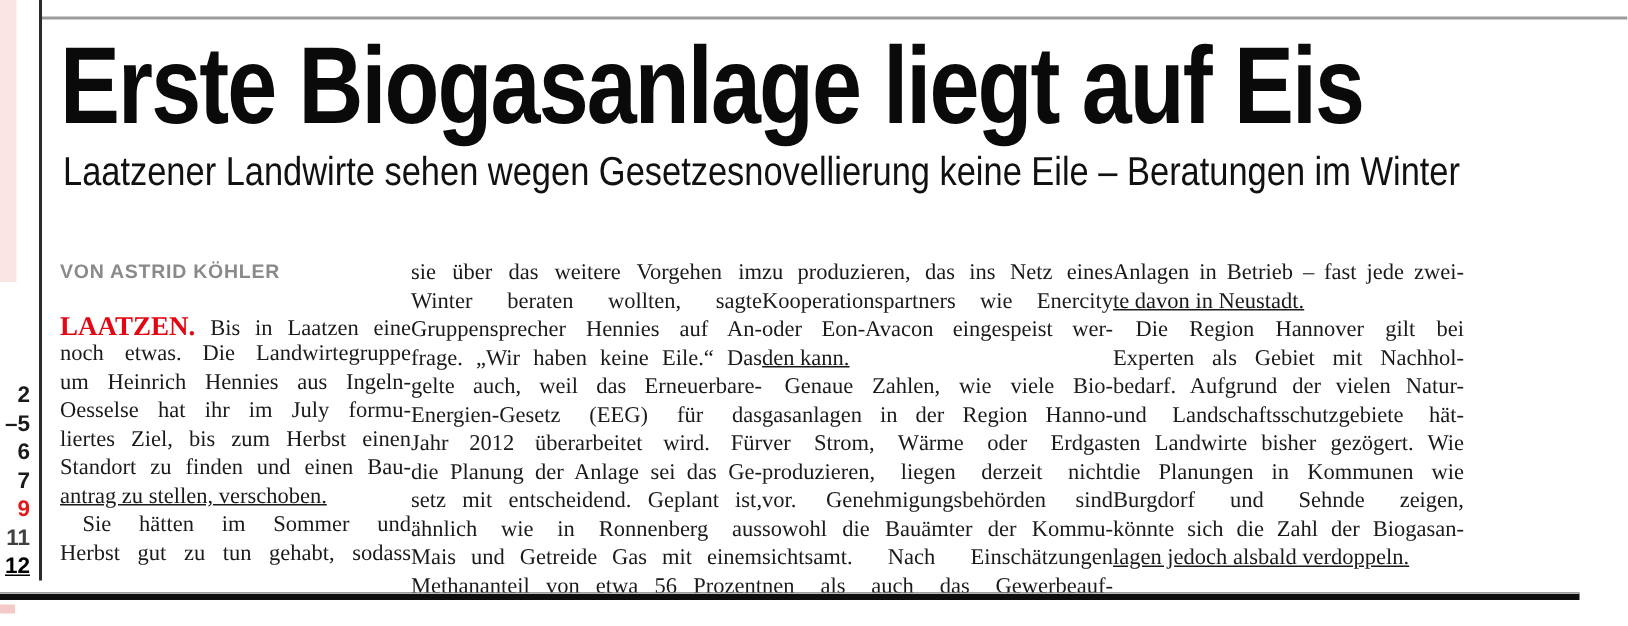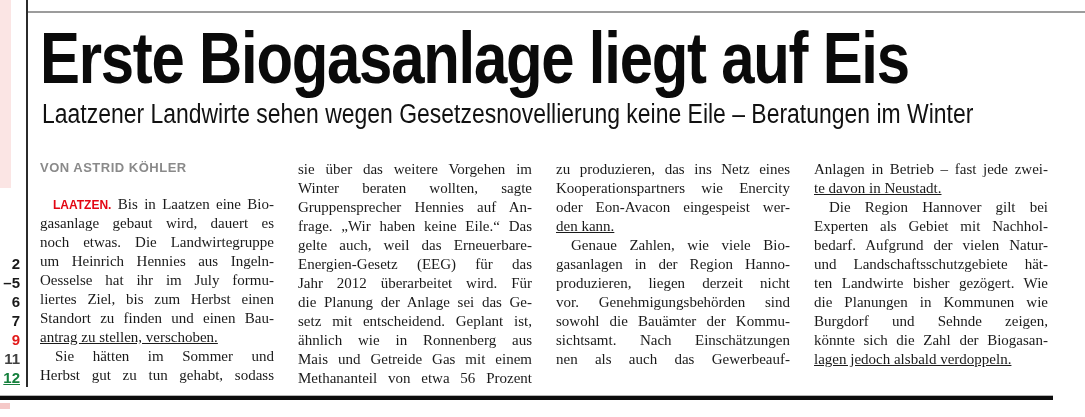--- a/index.html
+++ b/index.html
@@ -20,34 +20,34 @@
     font-family:"Liberation Sans", sans-serif; font-weight:bold;
     font-size:73px; letter-spacing:-1.5px; white-space:nowrap; color:#0a0a0a;
     transform:scaleX(0.82); transform-origin:left top;
   }
   .subheadline {
     position:absolute; left:42px; top:99px;
     font-family:"Liberation Sans", sans-serif; font-size:27px; color:#111;
     white-space:nowrap; transform:scaleX(0.85); transform-origin:left top;
   }
 
-  .columns { position:absolute; left:40px; top:160px; width:1008px; display:flex; gap:24px; }
+  .columns { position:absolute; left:40px; top:173px; width:1008px; display:flex; }
   .col { width:234px; font-size:15px; line-height:19px; color:#1a1a1a; }
 
   .byline {
     font-family:"Liberation Sans", sans-serif; font-weight:bold;
     font-size:13px; letter-spacing:0.5px; line-height:16px;
     margin-bottom:19px;
   }
 
   .line { text-align:justify; text-align-last:justify; height:19px; overflow:hidden; }
   .line.nj  { text-align-last:left;text-decoration:underline; }
   .line.ind { text-indent:15px; }
 
-  .lead-in { font-family:Liberation Sans, sans-serif; font-weight:bold; font-size:12px;margin-left:13px; }
+  .lead-in { font-family:Liberation Serif, serif; font-weight:bold; font-size:18px; }
 
   .margin-numbers {
     position:absolute; left:0; top:254px; width:20px;
     font-family:"Liberation Sans", sans-serif; font-weight:bold;
     font-size:15px; line-height:19px; text-align:right;
   }
 </style>
 </head>
 <body>
 
@@ -59,28 +59,27 @@
   <h1 class="headline">Erste Biogasanlage liegt auf Eis</h1>
   <div class="subheadline">Laatzener Landwirte sehen wegen Gesetzesnovellierung keine Eile – Beratungen im Winter</div>
 
   <div class="margin-numbers" id="margin-numbers">
       <div style="color: rgb(26, 26, 26);">2</div>
       <div style="color: rgb(26, 26, 26);">–5</div>
       <div style="color: rgb(26, 26, 26);">6</div>
       <div style="color: rgb(26, 26, 26);">7</div>
       <div style="color: rgb(226, 26, 26);">9</div>
       <div style="color: #404040;">11</div>
-      <div style="color: #15803d; text-decoration: underline;">12</div>
+      <div style="color: #000000; text-decoration: underline;">12</div>
     </div>
 
   <div class="columns" id="columns">
       <div class="col">
         <div class="byline" style="color: rgb(138, 138, 138);">VON ASTRID KÖHLER</div>
         <div class="line"><span class="lead-in" style="color: rgb(227, 6, 19);">LAATZEN.</span> Bis in Laatzen eine Bio-</div>
-        <div class="line">gasanlage gebaut wird, dauert es</div>
         <div class="line">noch etwas. Die Landwirtegruppe</div>
         <div class="line">um Heinrich Hennies aus Ingeln-</div>
         <div class="line">Oesselse hat ihr im July formu-</div>
         <div class="line">liertes Ziel, bis zum Herbst einen</div>
         <div class="line">Standort zu finden und einen Bau-</div>
         <div class="line nj">antrag zu stellen, verschoben.</div>
         <div class="line ind">Sie hätten im Sommer und</div>
         <div class="line">Herbst gut zu tun gehabt, sodass</div>
       </div>
       <div class="col">
@@ -97,20 +96,21 @@
         <div class="line">Mais und Getreide Gas mit einem</div>
         <div class="line">Methananteil von etwa 56 Prozent</div>
       </div>
       <div class="col">
         <div class="line">zu produzieren, das ins Netz eines</div>
         <div class="line">Kooperationspartners wie Enercity</div>
         <div class="line">oder Eon-Avacon eingespeist wer-</div>
         <div class="line nj">den kann.</div>
         <div class="line ind">Genaue Zahlen, wie viele Bio-</div>
         <div class="line">gasanlagen in der Region Hanno-</div>
+        <div class="line">ver Strom, Wärme oder Erdgas</div>
         <div class="line">produzieren, liegen derzeit nicht</div>
         <div class="line">vor. Genehmigungsbehörden sind</div>
         <div class="line">sowohl die Bauämter der Kommu-</div>
         <div class="line">sichtsamt. Nach Einschätzungen</div>
         <div class="line">nen als auch das Gewerbeauf-</div>
       </div>
       <div class="col">
         <div class="line">Anlagen in Betrieb – fast jede zwei-</div>
         <div class="line nj">te davon in Neustadt.</div>
         <div class="line ind">Die Region Hannover gilt bei</div>

